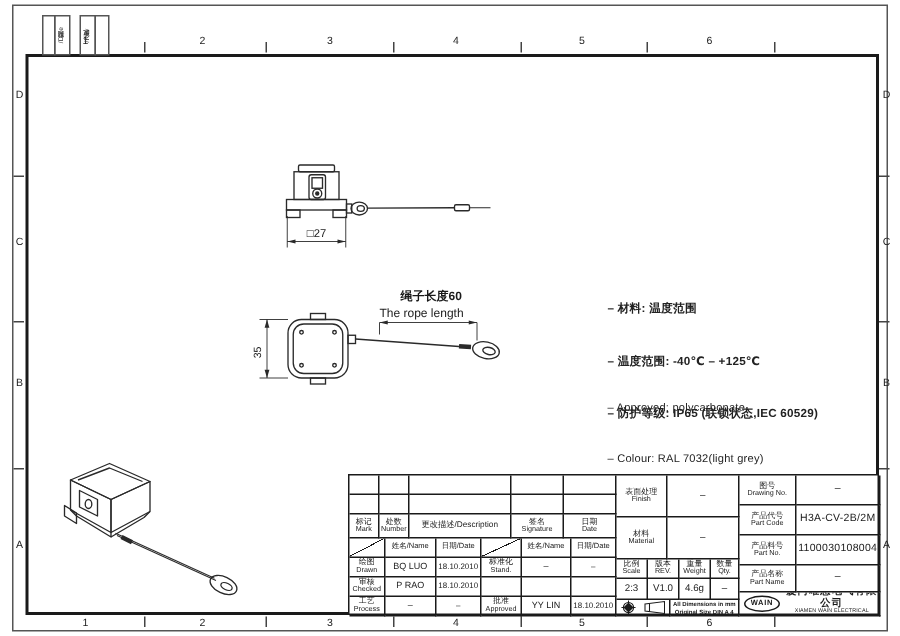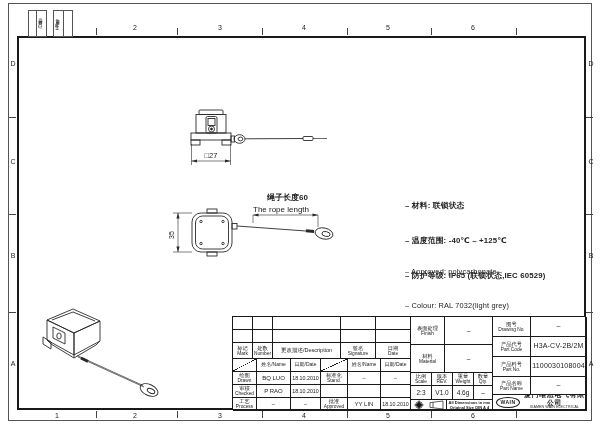--- a/index.html
+++ b/index.html
@@ -166,21 +166,21 @@
     <path d="M22,40 L26,44 L49,58 L49,55"></path>
     <path d="M75,41 L71,45 L49,58"></path>
     <line x1="52" y1="55.5" x2="118" y2="85.5" stroke-width="0.7"></line>
     <line x1="53" y1="57" x2="119" y2="87" stroke-width="0.7"></line>
     <line x1="56" y1="58" x2="63" y2="61.5" stroke-width="3"></line>
     <ellipse cx="124" cy="90" rx="9.5" ry="5.5" transform="rotate(25 124 90)"></ellipse>
     <ellipse cx="126" cy="91" rx="4" ry="2.2" transform="rotate(25 126 91)"></ellipse>
   </svg>
 
   <div class="spec cnblk" style="left:405px;top:177px">
-    <div>– 材料: 联锁状态</div>
+    <div>– 材料: 温度范围</div>
     <div>– 温度范围: -40℃ – +125℃</div>
     <div>– 防护等级: IP65 (联锁状态,IEC 60529)</div>
   </div>
 
   <div class="spec" style="left:405px;top:244px">
     <div>– Approved: polycarbonate</div>
     <div>– Colour: RAL 7032(light grey)</div>
     <div>– Temperature range: -40℃ – +125℃</div>
     <div>– Degree of protection: IP65</div>
     

